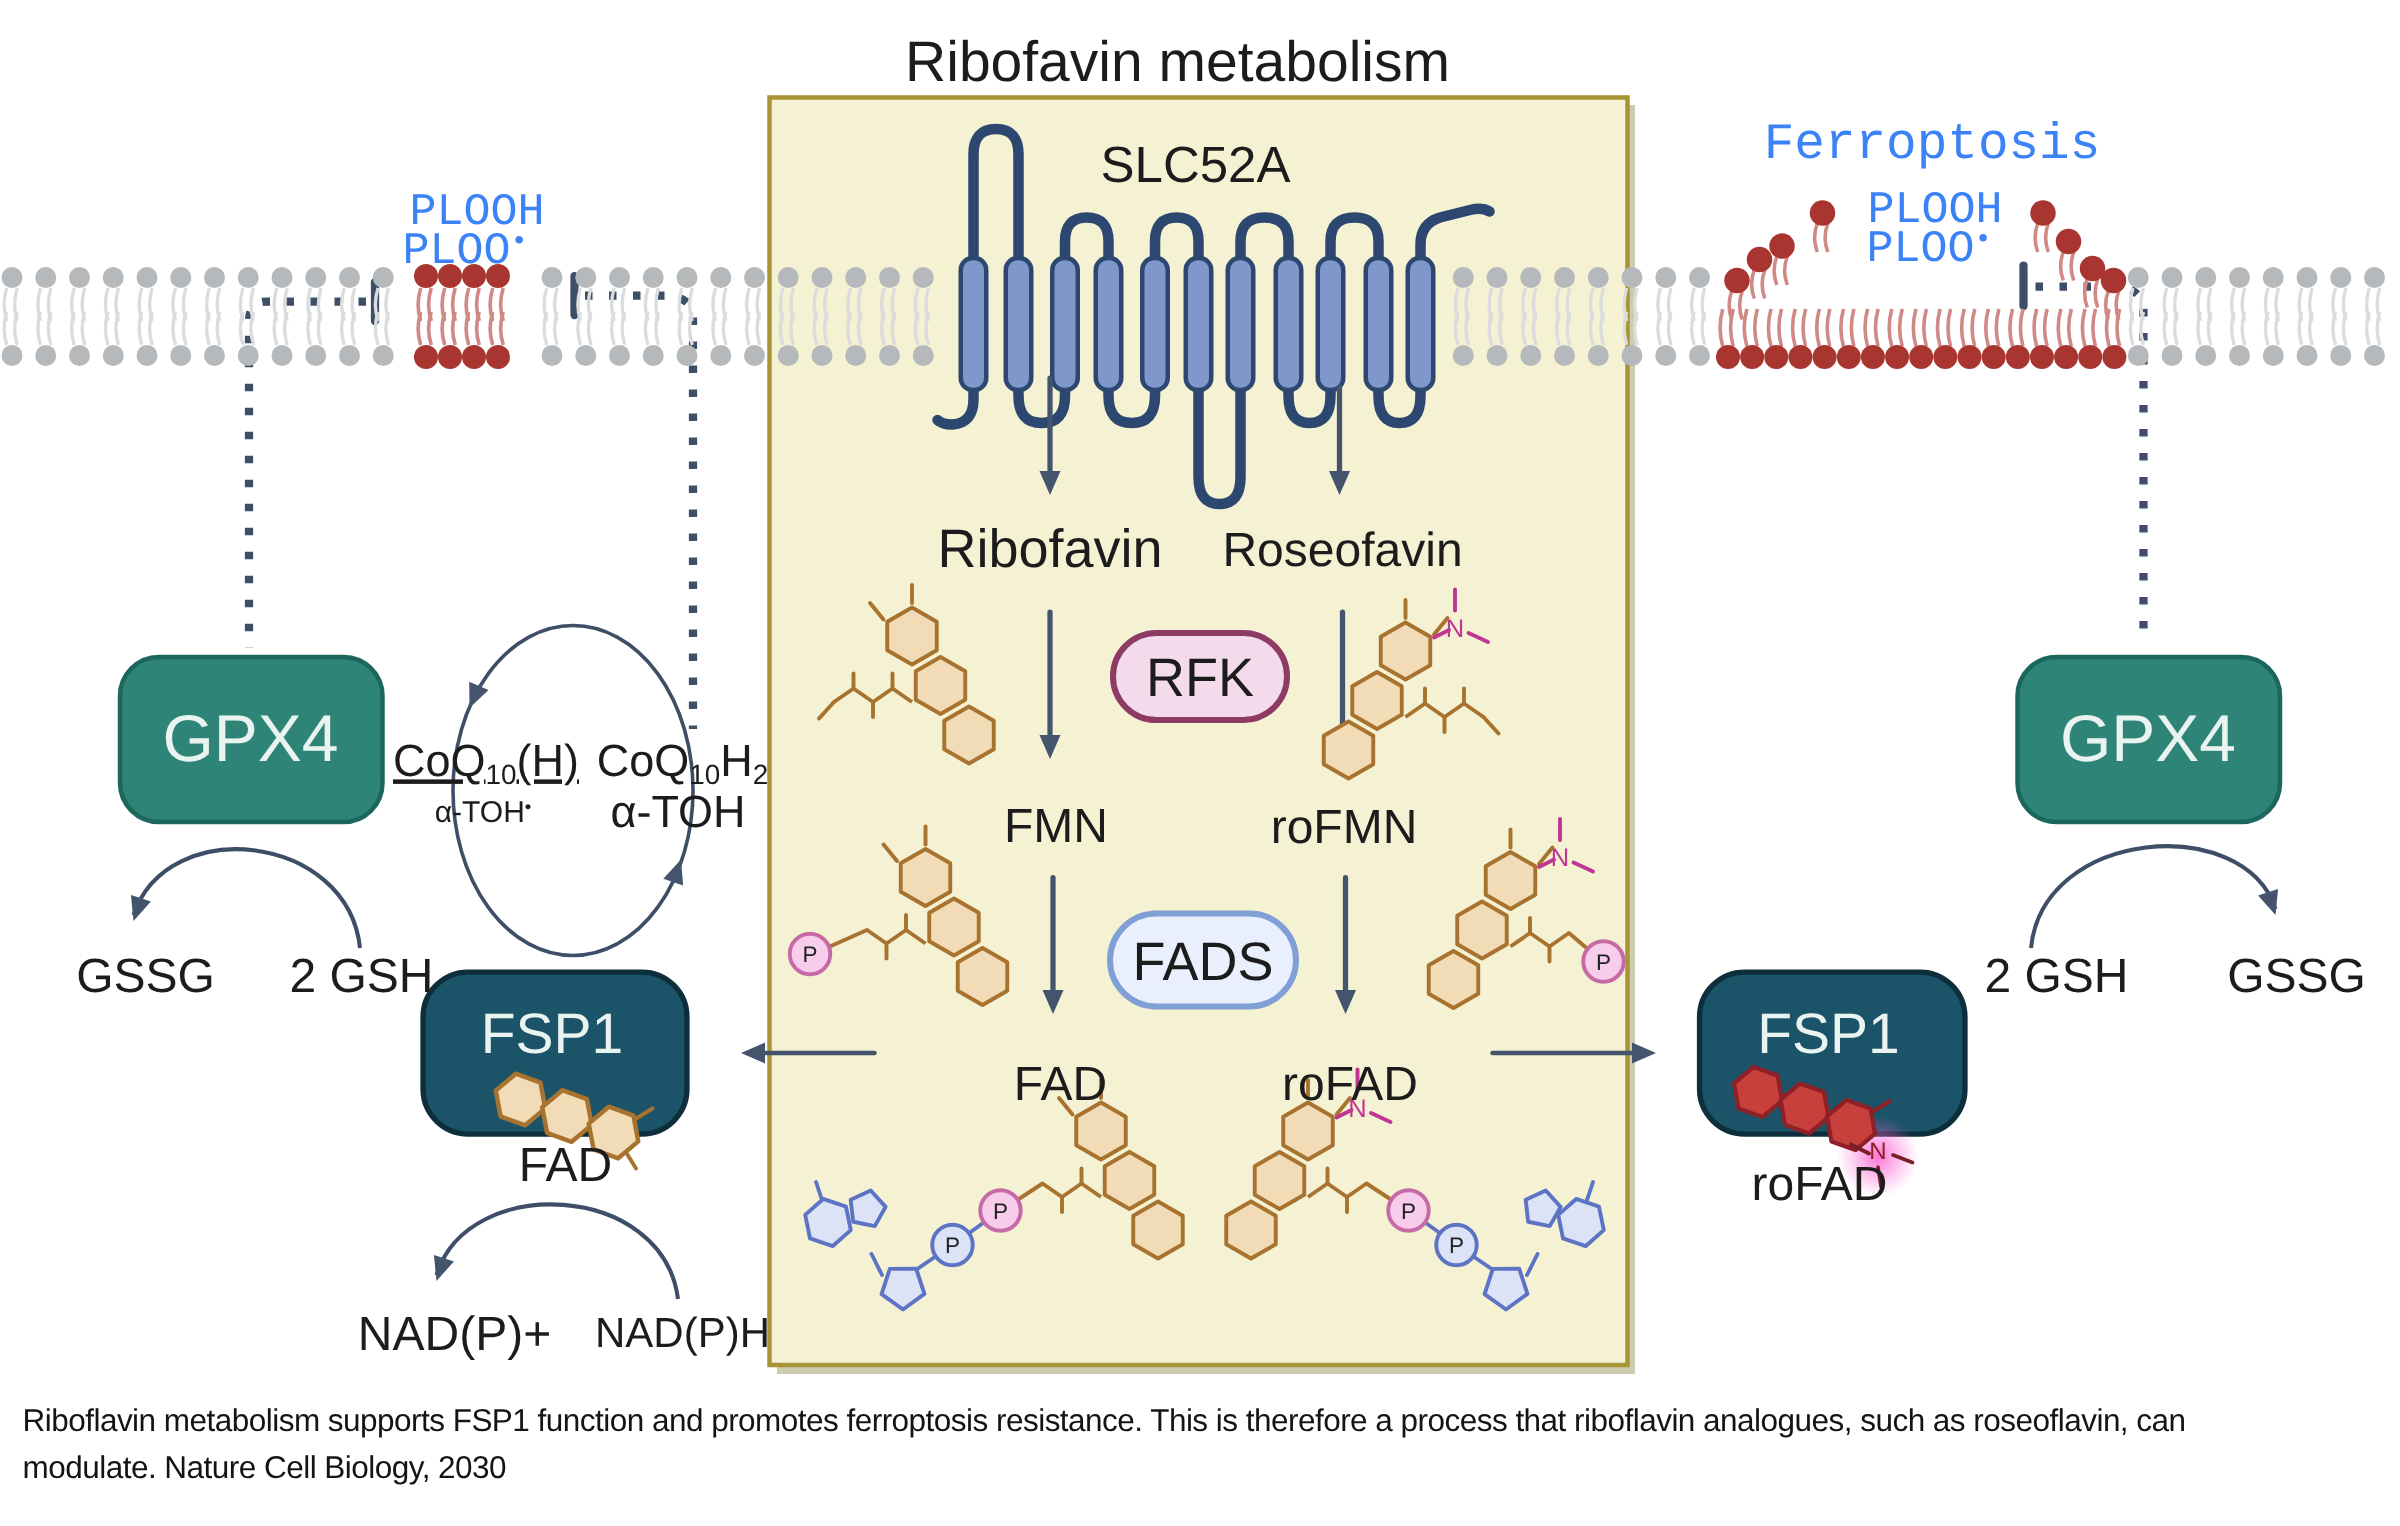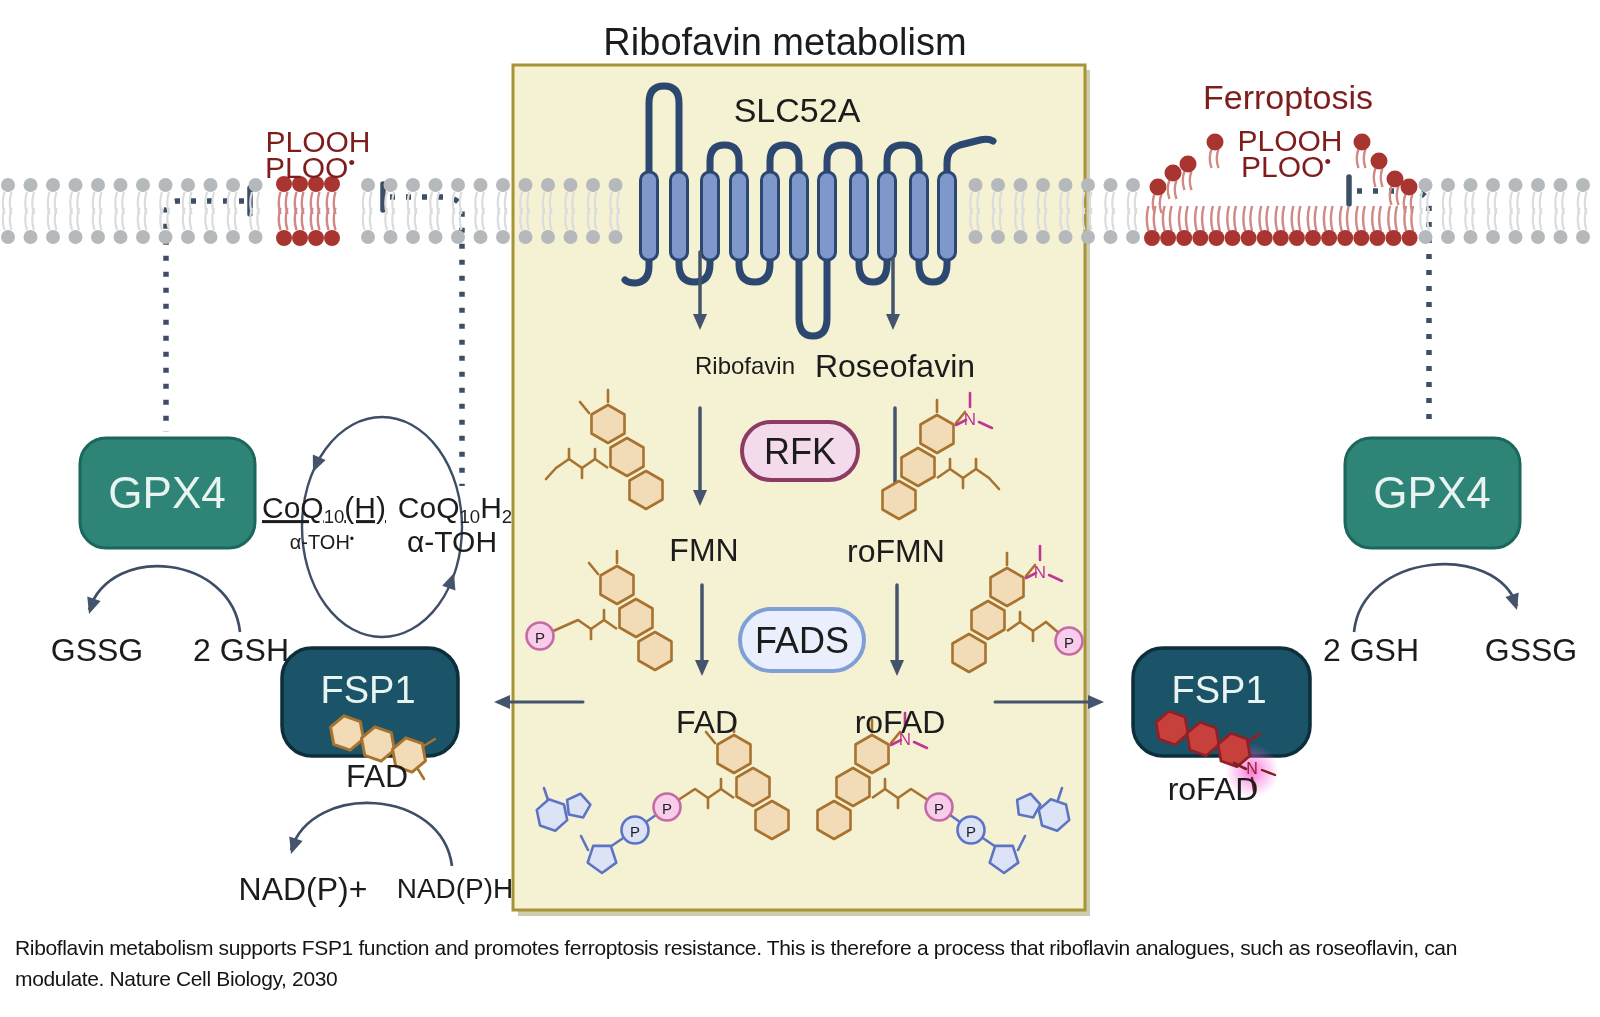--- a/index.html
+++ b/index.html
@@ -1,21 +1,21 @@
 <!DOCTYPE html>
 <html><head>
 <meta charset="utf-8">
 <style>
   html,body{margin:0;padding:0;background:#fff;}
   #stage{position:relative;width:1600px;height:1017px;overflow:hidden;background:#fff;
          font-family:"Liberation Sans",sans-serif;}
   #art{position:absolute;left:0;top:0;}
   .t{position:absolute;transform:translate(-50%,-50%);white-space:nowrap;color:#1c1c1c;
      font-family:"Liberation Sans",sans-serif;line-height:1;}
-  .red{color:#7f1d1d;}
+  .red{color:#3b82f6;font-family:Liberation Mono, monospace;}
   .wht{color:#E9F4F1;}
   .sub{font-size:.62em;vertical-align:-.28em;}
   .sup{font-size:.62em;vertical-align:.5em;}
   #caption{position:absolute;left:15px;top:932px;color:#141414;font-size:21px;
            letter-spacing:-0.35px;line-height:31px;white-space:nowrap;}
 </style>
 </head>
 <body>
 <div id="stage">
 
@@ -559,21 +559,21 @@
 
 <div class="t" style="left:785px;top:42px;font-size:38px;">Ribofavin metabolism</div>
 <div class="t" style="left:797px;top:110px;font-size:34px;">SLC52A</div>
 
 <div class="t red" style="left:1288px;top:97px;font-size:34px;">Ferroptosis</div>
 <div class="t red" style="left:1290px;top:141px;font-size:30px;">PLOOH</div>
 <div class="t red" style="left:1286px;top:167px;font-size:30px;"><span>PLOO</span><span class="sup">•</span></div>
 <div class="t red" style="left:318px;top:142px;font-size:30px;">PLOOH</div>
 <div class="t red" style="left:310px;top:168px;font-size:30px;"><span>PLOO</span><span class="sup">•</span></div>
 
-<div class="t" style="left:700px;top:366px;font-size:24px;margin-left:45px;">Ribofavin</div>
+<div class="t" style="left:700px;top:366px;font-size:36px;">Ribofavin</div>
 <div class="t" style="left:895px;top:366px;font-size:32px;">Roseofavin</div>
 <div class="t" style="left:800px;top:452px;font-size:36px;">RFK</div>
 <div class="t" style="left:704px;top:550px;font-size:32px;">FMN</div>
 <div class="t" style="left:896px;top:551px;font-size:32px;">roFMN</div>
 <div class="t" style="left:802px;top:641px;font-size:36px;">FADS</div>
 <div class="t" style="left:707px;top:722px;font-size:32px;">FAD</div>
 <div class="t" style="left:900px;top:722px;font-size:32px;">roFAD</div>
 
 <div class="t wht" style="left:167px;top:493px;font-size:44px;">GPX4</div>
 <div class="t wht" style="left:1432px;top:493px;font-size:44px;">GPX4</div>

